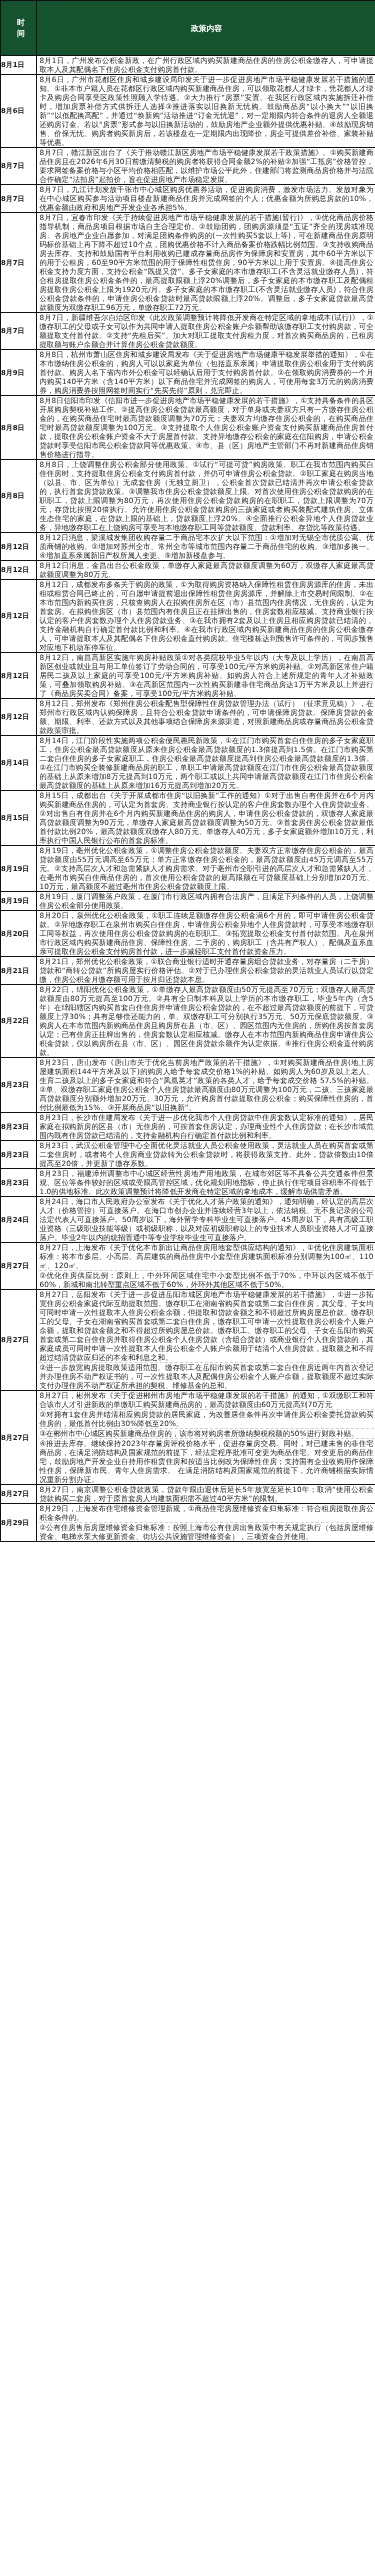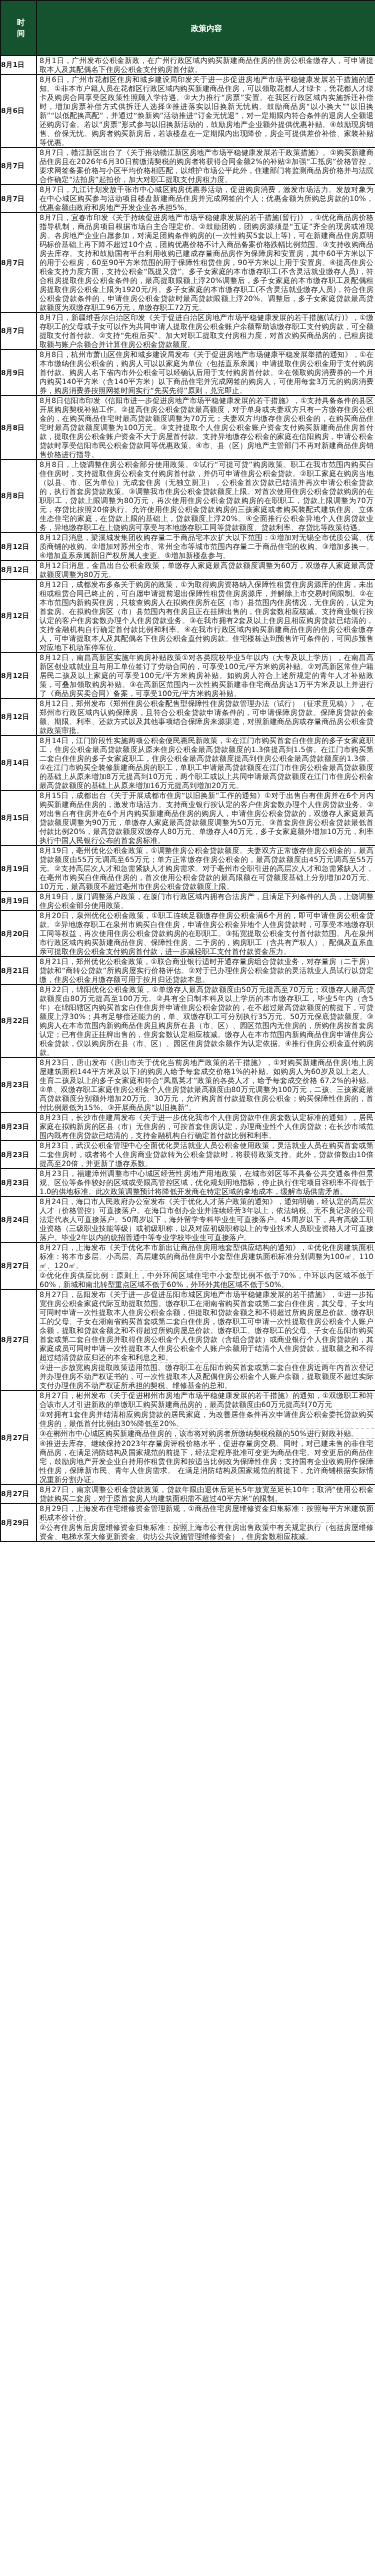--- a/index.html
+++ b/index.html
@@ -50,39 +50,39 @@
   </tr>
       <tr>
     <td class="date">8月6日</td>
     <td class="content">
           <span class="para">8月6日，广州市花都区住房和城乡建设局印发关于进一步促进房地产市场平稳健康发展若干措施的通知。①非本市户籍人员在花都区行政区域内购买新建商品住房，可以领取花都人才绿卡，凭花都人才绿卡及购房合同享受区政策性照顾入学待遇。②大力推行“房票”安置。在我区行政区域内实施拆迁补偿时，增加房票补偿方式供拆迁人选择③推进落实以旧换新无忧购。鼓励商品房“以小换大”“以旧换新”“以低配换高配”，并通过“焕新购”活动推进“订金无忧退”，对一定期限内符合条件的退房人全额退还购房订金。若以“房票”形式参与以旧换新活动的，鼓励房地产企业额外提供优惠补贴。④鼓励现房销售、价保无忧。购房者购买新房后，若该楼盘在一定期限内出现降价，房企可提供差价补偿、家装补贴等优惠。</span>
         </td>
   </tr>
       <tr>
     <td class="date">8月7日</td>
     <td class="content">
-          <span class="para">8月7日，赣江新区出台了《关于推动赣江新区房地产市场平稳健康发展若干政策措施》。①购买新建商品住房且在2026年6月30日前缴清契税的购房者将获得合同金额2%的补贴②加强“工抵房”价格管控，要求网签备案价格与小区平均价格相匹配，以维护市场公平此外，住建部门将监测商品房价格并与法院合作确定“法拍房”起拍价，加大对职工提取支付房租力度。</span>
+          <span class="para">8月7日，赣江新区出台了《关于推动赣江新区房地产市场平稳健康发展若干政策措施》。①购买新建商品住房且在2026年6月30日前缴清契税的购房者将获得合同金额2%的补贴②加强“工抵房”价格管控，要求网签备案价格与小区平均价格相匹配，以维护市场公平此外，住建部门将监测商品房价格并与法院合作确定“法拍房”起拍价，旨在促进房地产市场稳定发展。</span>
         </td>
   </tr>
       <tr>
     <td class="date">8月7日</td>
     <td class="content">
           <span class="para">8月7日，九江计划发放千张市中心城区购房优惠券活动，促进购房消费，激发市场活力。发放对象为在中心城区购买参与活动项目楼盘新建商品住房并完成网签的个人；优惠金额为所购总房款的10%，优惠金额由政府和房地产开发企业各承担5%。</span>
         </td>
   </tr>
       <tr>
     <td class="date">8月7日</td>
     <td class="content">
           <span class="para">8月7日，宜春市印发《关于持续促进房地产市场平稳健康发展的若干措施(暂行)》，①优化商品房价格指导机制，商品房项目根据市场自主合理定价。②鼓励团购，团购房源须是“五证”齐全的现房或准现房。各房地产企业自愿参加，对满足团购条件购房的(一次性购买5套以上等)，可在新建商品住房原明码标价基础上再下降不超过10个点，团购优惠价格不计入商品备案价格跌幅比例范围。③支持收购商品房去库存。支持和鼓励国有平台利用收购已建成存量商品房作为保障房和安置房，其中60平方米以下的用于公租房，60至90平方米范围的用于保障性租赁住房，90平方米以上用于安置房。④提高住房公积金支持力度方面，支持公积金“既提又贷”。多子女家庭的本市缴存职工(不含灵活就业缴存人员)，符合租房提取住房公积金条件的，最高提取限额上浮20%调整后，多子女家庭的本市缴存职工及配偶租房提取住房公积金上限为1920元/月。多子女家庭的本市缴存职工(不含灵活就业缴存人员)，符合住房公积金贷款条件的，申请住房公积金贷款时最高贷款限额上浮20%。调整后，多子女家庭贷款最高贷款额度为双缴存职工96万元，单缴存职工72万元。</span>
         </td>
   </tr>
       <tr>
     <td class="date">8月7日</td>
     <td class="content">
-          <span class="para">8月7日，新疆维吾尔自治区印发《关于促进自治区房地产市场平稳健康发展的若干措施(试行)》，①缴存职工的父母或子女可以作为共同申请人提取住房公积金账户余额帮助该缴存职工支付购房款，可全额提取支付首付款。②支持“先租后买”。加大对职工提取支付房租力度，对首次购买商品房的，已租房提取额与账户余额合并计算住房公积金贷款额度。</span>
+          <span class="para">8月7日，新疆维吾尔自治区印发《此次政策调整预计将降低开发商在特定区域的拿地成本(试行)》，①缴存职工的父母或子女可以作为共同申请人提取住房公积金账户余额帮助该缴存职工支付购房款，可全额提取支付首付款。②支持“先租后买”。加大对职工提取支付房租力度，对首次购买商品房的，已租房提取额与账户余额合并计算住房公积金贷款额度。</span>
         </td>
   </tr>
       <tr>
     <td class="date">8月9日</td>
     <td class="content">
           <span class="para">8月8日，杭州市萧山区住房和城乡建设局发布《关于促进房地产市场健康平稳发展举措的通知》，①在本市缴纳住房公积金的，购房人可以以家庭为单位（包括直系亲属）申请提取住房公积金用于支付购房首付款。购房人名下省内市外公积金可以经确认后用于支付购房首付款。②在领取购房消费券的一个月内购买140平方米（含140平方米）以下商品住宅并完成网签的购房人，可使用每套3万元的购房消费券，购房消费券按照网签时间实行“先买先得”原则，兑完即止。</span>
         </td>
   </tr>
       <tr>
     <td class="date">8月8日</td>
@@ -128,21 +128,21 @@
   </tr>
       <tr>
     <td class="date">8月14日</td>
     <td class="content">
           <span class="para">8月14日，江门阶段性实施两项公积金便民惠民新政策，①在江门市购买首套自住住房的多子女家庭职工，住房公积金最高贷款额度从原来住房公积金最高贷款额度的1.3倍提高到1.5倍。在江门市购买第二套自住住房的多子女家庭职工，住房公积金最高贷款额度提高到住房公积金最高贷款额度的1.3倍。②在江门市购买全装修新建商品房的职工，单职工申请最高贷款额度在江门市住房公积金最高贷款额度的基础上从原来增加8万元提高到10万元，两个职工或以上共同申请最高贷款额度在江门市住房公积金最高贷款额度的基础上从原来增加16万元提高到增加20万元。</span>
         </td>
   </tr>
       <tr>
     <td class="date">8月15日</td>
     <td class="content">
-          <span class="para">8月15日，成都出台《关于开展成都市住房“以旧换新”工作的通知》①对于出售自有住房并在6个月内购买新建商品住房的，激发市场活力。支持商业银行按认定的客户住房套数办理个人住房贷款业务。②对出售自有住房并在6个月内购买新建商品住房的购房人，申请住房公积金贷款的，双缴存人家庭最高贷款额度调整为90万元，单缴存人家庭最高贷款额度调整为50万元。③首套房住房公积金贷款最低首付款比例20%，最高贷款额度双缴存人80万元、单缴存人40万元，多子女家庭额外增加10万元，利率执行中国人民银行公布的首套房标准。</span>
+          <span class="para">8月15日，成都出台《关于开展成都市住房“以旧换新”工作的通知》①对于出售自有住房并在6个月内购买新建商品住房的，可认定为首套房。支持商业银行按认定的客户住房套数办理个人住房贷款业务。②对出售自有住房并在6个月内购买新建商品住房的购房人，申请住房公积金贷款的，双缴存人家庭最高贷款额度调整为90万元，单缴存人家庭最高贷款额度调整为50万元。③首套房住房公积金贷款最低首付款比例20%，最高贷款额度双缴存人80万元、单缴存人40万元，多子女家庭额外增加10万元，利率执行中国人民银行公布的首套房标准。</span>
         </td>
   </tr>
       <tr>
     <td class="date">8月19日</td>
     <td class="content">
           <span class="para">8月19日，亳州优化公积金政策，①调整住房公积金贷款额度。夫妻双方正常缴存住房公积金的，最高贷款额度由55万元调高至65万元；单方正常缴存住房公积金的，最高贷款额度由45万元调高至55万元。②支持高层次人才和急需紧缺人才购房需求。对于亳州市全职引进的高层次人才和急需紧缺人才，在亳州市购买自住商品住房的，首次使用公积金贷款的最高限额在可贷额度基础上分别增加20万元、10万元，最高额度不超过亳州市住房公积金贷款额度上限。</span>
         </td>
   </tr>
       <tr>
     <td class="date">8月19日</td>
@@ -164,21 +164,21 @@
   </tr>
       <tr>
     <td class="date">8月22日</td>
     <td class="content">
           <span class="para">8月22日，绵阳优化公积金政策，①单缴存人最高贷款额度由50万元提高至70万元；双缴存人最高贷款额度由80万元提高至100万元。②具有全日制本科及以上学历的本市缴存职工，毕业5年内（含5年）在绵阳辖区内购买首套自住住房并申请住房公积金贷款的，在不超过最高贷款额度的前提下，可贷额度上浮30%；具有足够偿还能力的，单、双缴存职工可分别执行35万元、50万元保底贷款额度。③购房人在本市范围内新购商品住房且购房所在县（市、区）、园区范围内无住房的，所购住房按首套房认定；已有住房正挂牌出售的，住房套数认定相应核减。缴存人在本市范围内新购商品住房申请住房公积金贷款，仅以购房所在县（市、区）、园区住房贷款余额作为认定依据。④推行住房公积金直付购房款。</span>
         </td>
   </tr>
       <tr>
     <td class="date">8月23日</td>
     <td class="content">
-          <span class="para">8月23日，唐山发布《唐山市关于优化当前房地产政策的若干措施》，①对购买新建商品住房(地上房屋建筑面积144平方米及以下)的购房人给予每套成交价格1%的补贴。如购房人为60岁及以上老人、生育二孩及以上的多子女家庭和符合“凤凰英才”政策的各类人才，给予每套成交价格 67.2%的补贴。②单、双缴存职工家庭住房公积金个人住房贷款最高额度由80万元调整为100万元，二孩、三孩家庭最高贷款额度分别额外增加20万元、30万元，允许购房首付款提取住房公积金；购买保障性住房的，首付比例最低为15%。③开展商品房“以旧换新”。</span>
+          <span class="para">8月23日，唐山发布《唐山市关于优化当前房地产政策的若干措施》，①对购买新建商品住房(地上房屋建筑面积144平方米及以下)的购房人给予每套成交价格1%的补贴。如购房人为60岁及以上老人、生育二孩及以上的多子女家庭和符合“凤凰英才”政策的各类人才，给予每套成交价格 57.5%的补贴。②单、双缴存职工家庭住房公积金个人住房贷款最高额度由80万元调整为100万元，二孩、三孩家庭最高贷款额度分别额外增加20万元、30万元，允许购房首付款提取住房公积金；购买保障性住房的，首付比例最低为15%。③开展商品房“以旧换新”。</span>
         </td>
   </tr>
       <tr>
     <td class="date">8月23日</td>
     <td class="content">
           <span class="para">8月23日，长沙市住建局发布《关于进一步优化我市个人住房贷款中住房套数认定标准的通知》，居民家庭在拟购新房的区县（市）无住房的，可按首套住房认定，办理商业性个人住房贷款；在长沙市域范围内既有住房贷款已结清的，支持金融机构自行确定首付款比例和利率。</span>
         </td>
   </tr>
       <tr>
     <td class="date">8月23日</td>
@@ -223,19 +223,19 @@
   </tr>
       <tr>
     <td class="date">8月27日</td>
     <td class="content">
           <span class="para">8月27日，南京调整公积金贷款政策，贷款年限由退休后延长5年放宽至延长10年；取消“使用公积金贷款购买二套房，对于原首套房人均建筑面积需不超过40平方米”的限制。</span>
         </td>
   </tr>
       <tr>
     <td class="date">8月29日</td>
     <td class="content">
-          <span class="para">8月29日，上海发布住宅维修资金管理新规，①商品住宅房屋维修资金归集标准：按照每平方米建筑面积成本价计价。</span>
-          <span class="para">②公有住房售后房屋维修资金归集标准：按照上海市公有住房出售政策中有关规定执行（包括房屋维修资金、电梯水泵大修更新资金、街坊公共设施管理维修资金），住房套数相应核减。</span>
+          <span class="para">8月29日，上海发布住宅维修资金管理新规，①商品住宅房屋维修资金归集标准：符合租房提取住房公积金条件的。</span>
+          <span class="para">②公有住房售后房屋维修资金归集标准：按照上海市公有住房出售政策中有关规定执行（包括房屋维修资金、电梯水泵大修更新资金、街坊公共设施管理维修资金），三项资金合并使用。</span>
         </td>
   </tr>
     </tbody>
 </table>
 
 
 </body></html>

